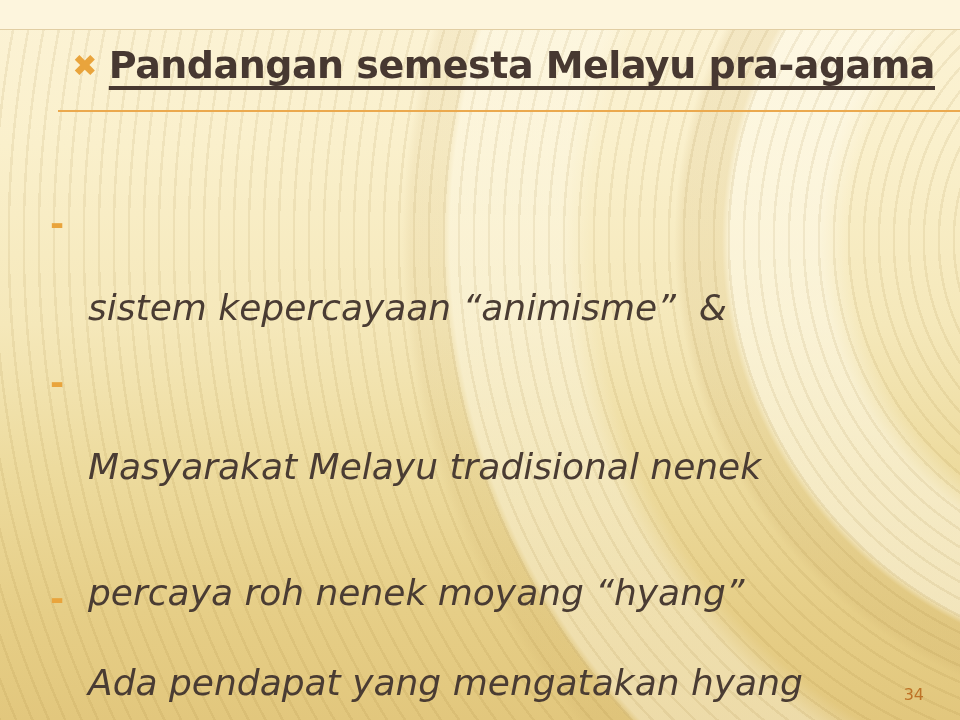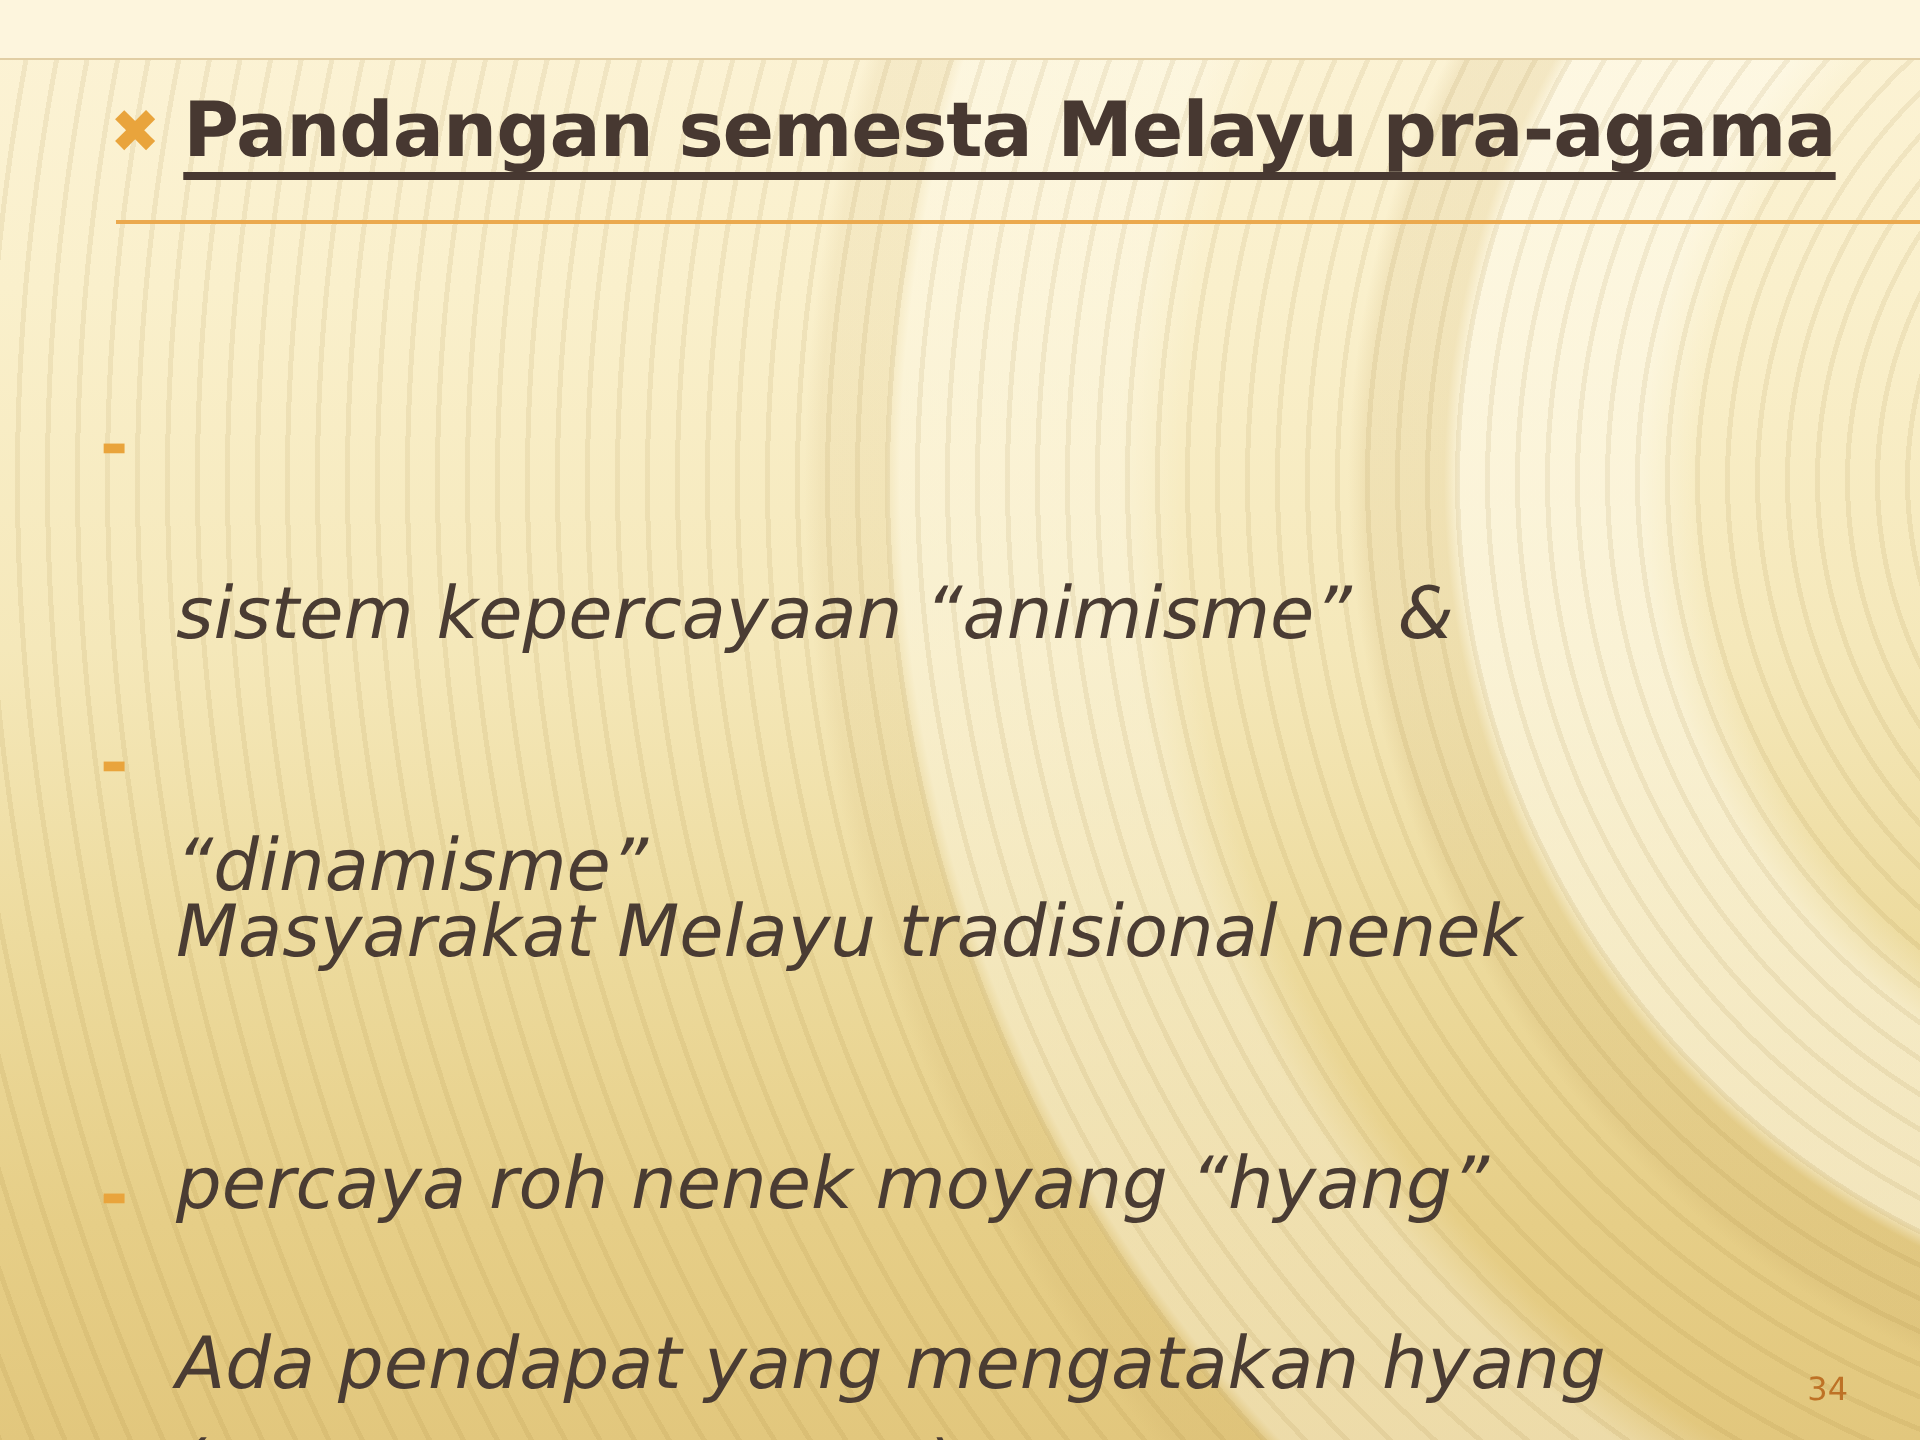--- a/index.html
+++ b/index.html
@@ -48,21 +48,21 @@
     left: 58px; right: 0;
     top: 110px;
     height: 2px;
     background: #eba94e;
   }
 
   .title-block {
     position: absolute;
     left: 55px; right: 25px;
     top: 42px;
-    text-align: left;
+    text-align: right;
     color: #473831;
     font-size: 38px;
     font-weight: bold;
     line-height: 46px;
     letter-spacing: -0.5px;
   }
   .title-line { display: block; white-space: pre; }
   .title-underline {
     text-decoration: underline;
     text-decoration-thickness: 4px;
@@ -121,21 +121,20 @@
   <div class="accent-rule"></div>
 
   <div class="title-block">
     <span class="title-line"><span class="x-bullet">✖</span><span class="title-underline">Pandangan semesta Melayu pra-agama</span></span>
   </div>
 
   <div class="bullet-row bullet-1">
     <span class="bullet-marker">-</span>
     <span class="bullet-text">
       <span class="bullet-line">sistem kepercayaan “animisme”  &amp;</span>
-      <span class="bullet-line">“dinamisme”</span>
     </span>
   </div>
 
   <div class="bullet-row bullet-2">
     <span class="bullet-marker">-</span>
     <span class="bullet-text">
       <span class="bullet-line">Masyarakat Melayu tradisional nenek</span>
       <span class="bullet-line">percaya roh nenek moyang “hyang”</span>
       <span class="bullet-line extra">( moyang @ poyang )</span>
     </span>

